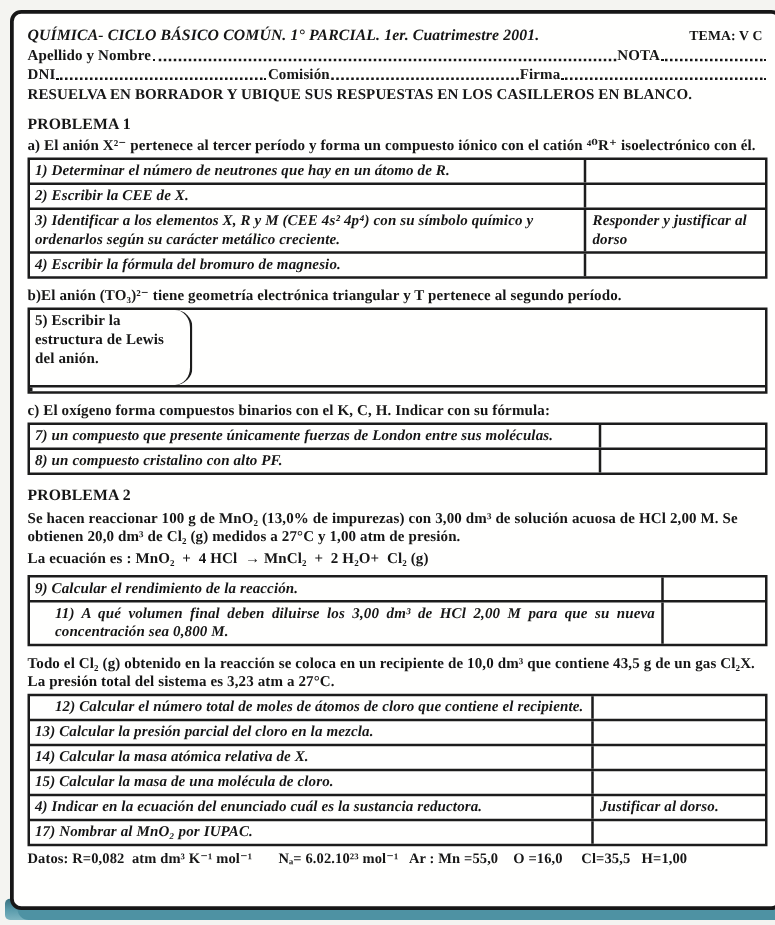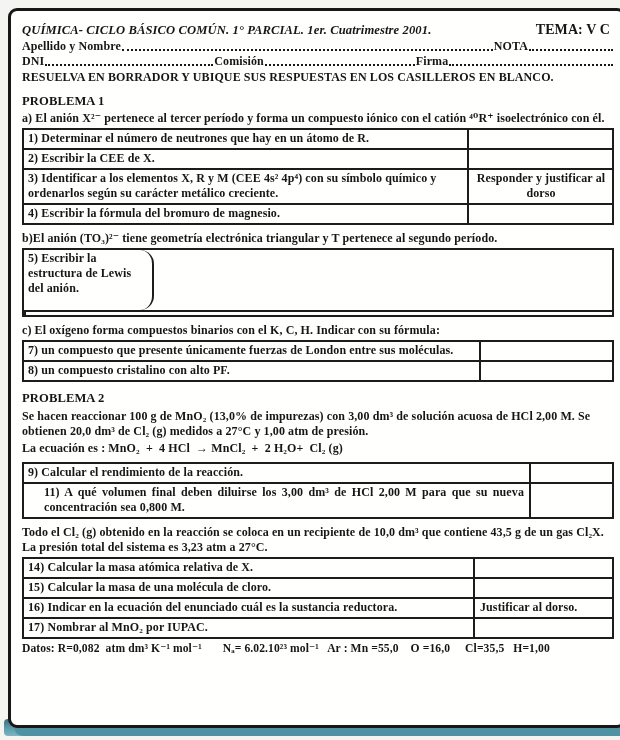--- a/index.html
+++ b/index.html
@@ -17,40 +17,40 @@
   .sheet{
     position:absolute;left:8px;top:8px;width:592px;height:704px;
     background:#fffffe;border:3px solid #171717;border-radius:9px;
     box-shadow:6px 8px 0 0 #4e92a3;
     z-index:1;padding:10px 9px 0 11px;box-sizing:content-box;
     overflow:hidden;font-weight:bold;font-size:12px;line-height:1.25;
     letter-spacing:.1px;
   }
   .hrow{display:flex;align-items:flex-end;}
   .htitle{font-size:12.6px;font-style:italic;}
-  .tema{font-size:14px;margin-left:auto;padding-right:4px;}
+  .tema{font-size:11px;margin-left:auto;padding-right:4px;}
   .lead{flex:1 1 auto;border-bottom:2px dotted #161616;margin:0 1px 3px 1px;min-width:16px;height:1px;}
   .lead.sm{flex:0 0 84px;}
   .lead.md{flex:0 0 150px;}
   .lead.lg{flex:0 0 168px;}
   .instruction{margin-top:1px;}
   .ph{margin:9px 0 2px 0;font-size:12.6px;}
   .intro{margin:0 0 2px 0;}
   .tbl{border:2px solid #1c1c1c;margin:2px 0 0 0;}
-  .trow{display:flex;border-top:2px solid #1c1c1c;}
+  .trow{display:flex;border-top:2px solid #1c1c1c;font-style:italic;}
   .trow:first-child{border-top:none;}
   .q{flex:1 1 auto;padding:1px 5px 2px 4px;}
   .q.just{text-align:justify;padding-left:20px;}
   .ans{flex:0 0 auto;border-left:2px solid #1c1c1c;padding:1px 4px 2px 5px;}
   .w148{width:134px;}
   .w132{width:120px;}
   .w134{width:122px;}
   .w82{width:72px;}
   .w142{width:128px;}
-  .center{display:flex;align-items:center;justify-content:center;text-align:center;}
+  .center{display:flex;align-items:center;justify-content:center;text-align:left;}
   .lewis{display:flex;min-height:60px;}
   .lewis-left{flex:0 0 118px;border-right:2px solid #1c1c1c;padding:1px 6px 2px 4px;border-radius:14px;}
   .lewis-right{flex:1 1 auto;}
   .pre{white-space:pre-wrap;}
   .datos{margin-top:3px;font-size:11.6px;}
   .gap6{margin-top:6px;}
 </style>
 </head>
 <body>
 
@@ -140,29 +140,37 @@
       <div class="trow">
         <div class="q just">11) A qué volumen final deben diluirse los 3,00 dm³ de HCl 2,00 M para que su nueva concentración sea 0,800 M.</div>
         <div class="ans w82"></div>
       </div>
     </div>
 
     <div class="intro gap6">Todo el Cl₂ (g) obtenido en la reacción se coloca en un recipiente de 10,0 dm³ que contiene 43,5 g de un gas Cl₂X. La presión total del sistema es 3,23 atm a 27°C.</div>
 
     <div class="tbl">
       <div class="trow">
+        <div class="q just">12) Calcular el número total de moles de átomos de cloro que contiene el recipiente.</div>
+        <div class="ans w142"></div>
+      </div>
+      <div class="trow">
+        <div class="q">13) Calcular la presión parcial del cloro en la mezcla.</div>
+        <div class="ans w142"></div>
+      </div>
+      <div class="trow">
         <div class="q">14) Calcular la masa atómica relativa de X.</div>
         <div class="ans w142"></div>
       </div>
       <div class="trow">
         <div class="q">15) Calcular la masa de una molécula de cloro.</div>
         <div class="ans w142"></div>
       </div>
       <div class="trow">
-        <div class="q">16) Indicar en la ecuación del enunciado cuál es la sustancia reductora.</div>
+        <div class="q">4) Indicar en la ecuación del enunciado cuál es la sustancia reductora.</div>
         <div class="ans w142">Justificar al dorso.</div>
       </div>
       <div class="trow">
         <div class="q">17) Nombrar al MnO₂ por IUPAC.</div>
         <div class="ans w142"></div>
       </div>
     </div>
 
     <div class="datos pre">Datos: R=0,082  atm dm³ K⁻¹ mol⁻¹       Nₐ= 6.02.10²³ mol⁻¹   Ar : Mn =55,0    O =16,0     Cl=35,5   H=1,00</div>
   </div>

